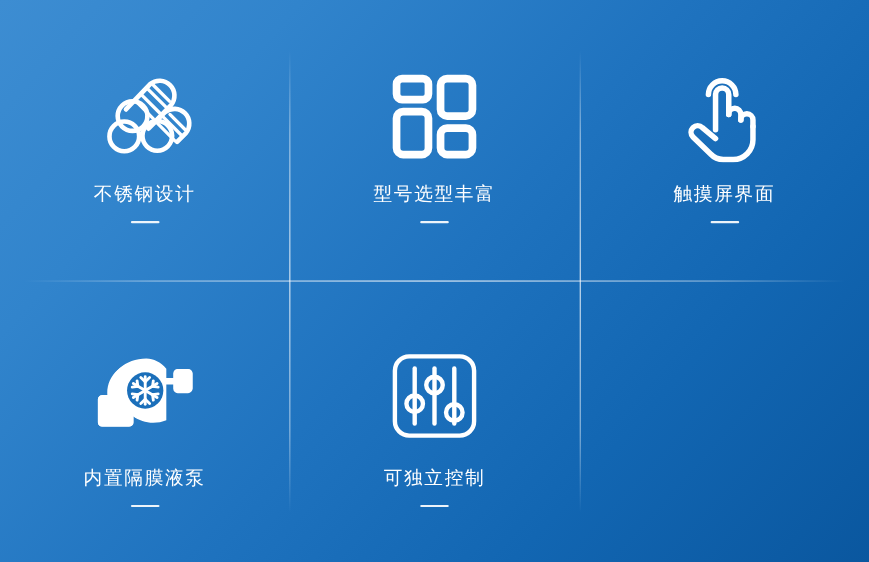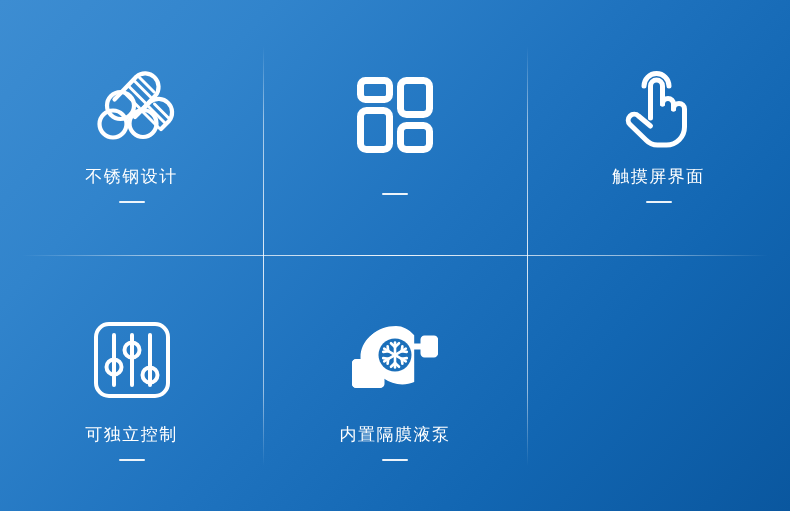--- a/index.html
+++ b/index.html
@@ -106,56 +106,39 @@
       <div class="icon-wrap">
         <svg width="80" height="80" viewBox="0 0 80 80" fill="none" aria-hidden="true">
           <g stroke="#ffffff" stroke-width="7" fill="none">
             <rect x="5.5" y="5.5" width="29" height="19" rx="5"></rect>
             <rect x="45.5" y="5.5" width="29" height="34" rx="6"></rect>
             <rect x="5.5" y="35.5" width="29" height="39" rx="6"></rect>
             <rect x="45.5" y="50.5" width="29" height="24" rx="6"></rect>
           </g>
         </svg>
       </div>
+      <div class="cell-label">型号选型丰富</div>
       <div class="cell-rule"></div>
     </div>
 
     <div class="cell row1">
       <div class="icon-wrap">
         <svg width="84" height="84" viewBox="0 0 84 84" fill="none" aria-hidden="true">
           <g stroke="#ffffff" stroke-width="5" stroke-linecap="round" stroke-linejoin="round" fill="none">
 
             <path d="M27 22 A12.5 12.5 0 0 1 52 22"></path>
 
             <path d="M33.5 22 v32 M33.5 22 a6 6 0 0 1 12 0 v18"></path>
             <path d="M45.5 40 a5.5 5.5 0 0 1 11 0 v5"></path>
             <path d="M56.5 45 a5.5 5.5 0 0 1 11 0 v6"></path>
             <path d="M67.5 51 v12 a18 18 0 0 1 -18 18 h-9 a16 16 0 0 1 -11.5 -5 L13 60.5 a6 6 0 0 1 8.5 -8.5 L33.5 62"></path>
           </g>
         </svg>
       </div>
       <div class="cell-label">触摸屏界面</div>
-      <div class="cell-rule"></div>
-    </div>
-
-    <div class="cell row2">
-      <div class="icon-wrap">
-        <svg width="80" height="80" viewBox="0 0 80 80" fill="none" aria-hidden="true">
-          <g stroke="#ffffff" stroke-width="4" stroke-linecap="round" fill="none">
-            <rect x="4" y="4" width="72" height="72" rx="13"></rect>
-            <line x1="22" y1="15" x2="22" y2="65"></line>
-            <line x1="40" y1="15" x2="40" y2="65"></line>
-            <line x1="58" y1="15" x2="58" y2="65"></line>
-            <circle cx="22" cy="47" r="7.5"></circle>
-            <circle cx="40" cy="30" r="7.5"></circle>
-            <circle cx="58" cy="55" r="7.5"></circle>
-          </g>
-        </svg>
-      </div>
-      <div class="cell-label">可独立控制</div>
       <div class="cell-rule"></div>
     </div>
 
     <div class="cell row2">
       <div class="icon-wrap">
         <svg width="90" height="76" viewBox="0 0 90 76" fill="none" aria-hidden="true">
 
           <path fill="#ffffff" d="M44 6 C24.5 6 10.5 18.5 10.5 35.5 C10.5 40 11.4 44 13 47.5 L13 47.5
             L13 40.5 C13 38.8 11.7 37.5 10 37.5 L5.5 37.5 C3.6 37.5 2 39.1 2 41 L2 62 C2 63.9 3.6 65.5 5.5 65.5
             L31 65.5 C32.9 65.5 34.5 63.9 34.5 62 L34.5 57.5 C34.5 55.8 33.2 54.5 31.5 54.5
@@ -188,15 +171,33 @@
               <line x1="51.7" y1="29.2" x2="52.4" y2="24.2"></line>
             <line x1="38.3" y1="36.8" x2="33.2" y2="36.1"></line>
               <line x1="38.3" y1="36.8" x2="37.6" y2="41.8"></line>
           </g>
         </svg>
       </div>
       <div class="cell-label">内置隔膜液泵</div>
       <div class="cell-rule"></div>
     </div>
 
+    <div class="cell row2">
+      <div class="icon-wrap">
+        <svg width="80" height="80" viewBox="0 0 80 80" fill="none" aria-hidden="true">
+          <g stroke="#ffffff" stroke-width="4" stroke-linecap="round" fill="none">
+            <rect x="4" y="4" width="72" height="72" rx="13"></rect>
+            <line x1="22" y1="15" x2="22" y2="65"></line>
+            <line x1="40" y1="15" x2="40" y2="65"></line>
+            <line x1="58" y1="15" x2="58" y2="65"></line>
+            <circle cx="22" cy="47" r="7.5"></circle>
+            <circle cx="40" cy="30" r="7.5"></circle>
+            <circle cx="58" cy="55" r="7.5"></circle>
+          </g>
+        </svg>
+      </div>
+      <div class="cell-label">可独立控制</div>
+      <div class="cell-rule"></div>
+    </div>
+
 
   </div>
 </div>
 
 </body></html>

